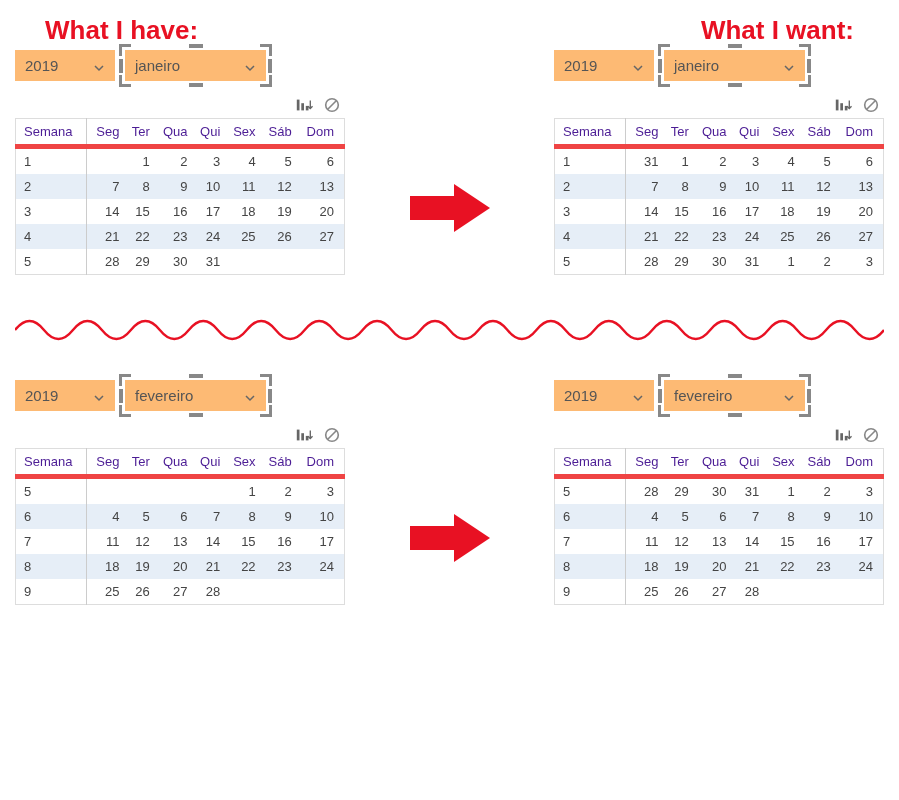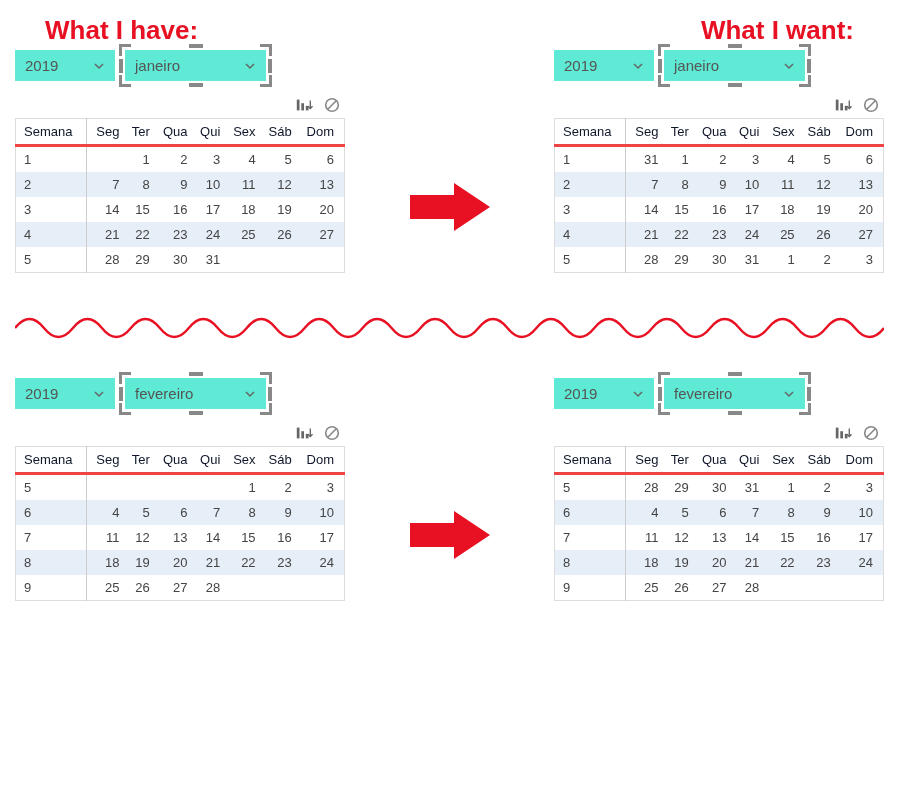--- a/index.html
+++ b/index.html
@@ -32,24 +32,24 @@
   .panel {
     width: 330px;
   }
   .controls {
     display: flex;
     gap: 10px;
     margin-bottom: 15px;
     align-items: center;
   }
   .dropdown {
-    background: #5eead4;
+    background: #fdba74;
     padding: 7px 10px;
     display: flex;
-    align-items: center;
+    align-items: flex-end;
     justify-content: space-between;
     color: #555;
     font-size: 15px;
     position: relative;
   }
   .dropdown.year { width: 100px; }
   .dropdown.month { width: 141px; }
   .chev {
     width: 12px;
     height: 12px;
@@ -95,22 +95,22 @@
     border: 1px solid #ddd;
     font-size: 13px;
   }
   th, td {
     padding: 5px 4px;
     text-align: right;
     font-weight: normal;
     color: #444;
   }
   th {
-    border-bottom: 3px solid #ef4444;
-    color: #0f172a;
+    border-bottom: 5px solid #ef4444;
+    color: #4c1d95;
   }
   th:first-child, td:first-child {
     text-align: left;
     padding-left: 8px;
   }
   th:last-child, td:last-child { padding-right: 10px; }
   td.sep, th.sep {
     border-right: 1px solid #ccc;
   }
   tbody tr:nth-child(even) { background: #e6eef7; }

